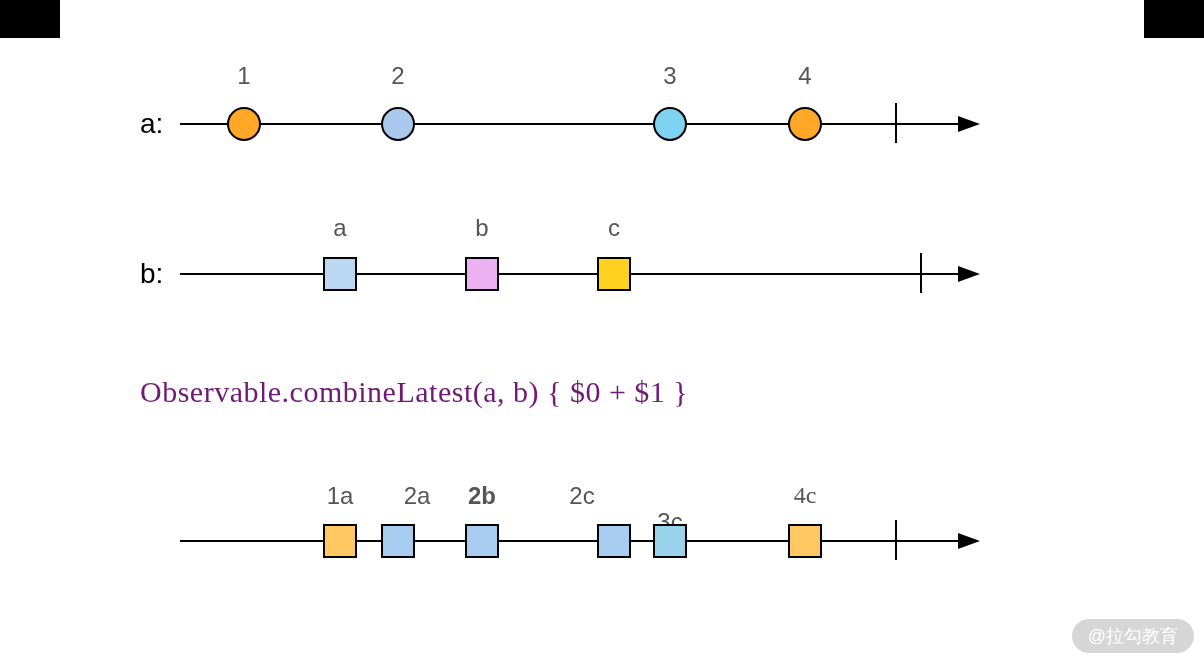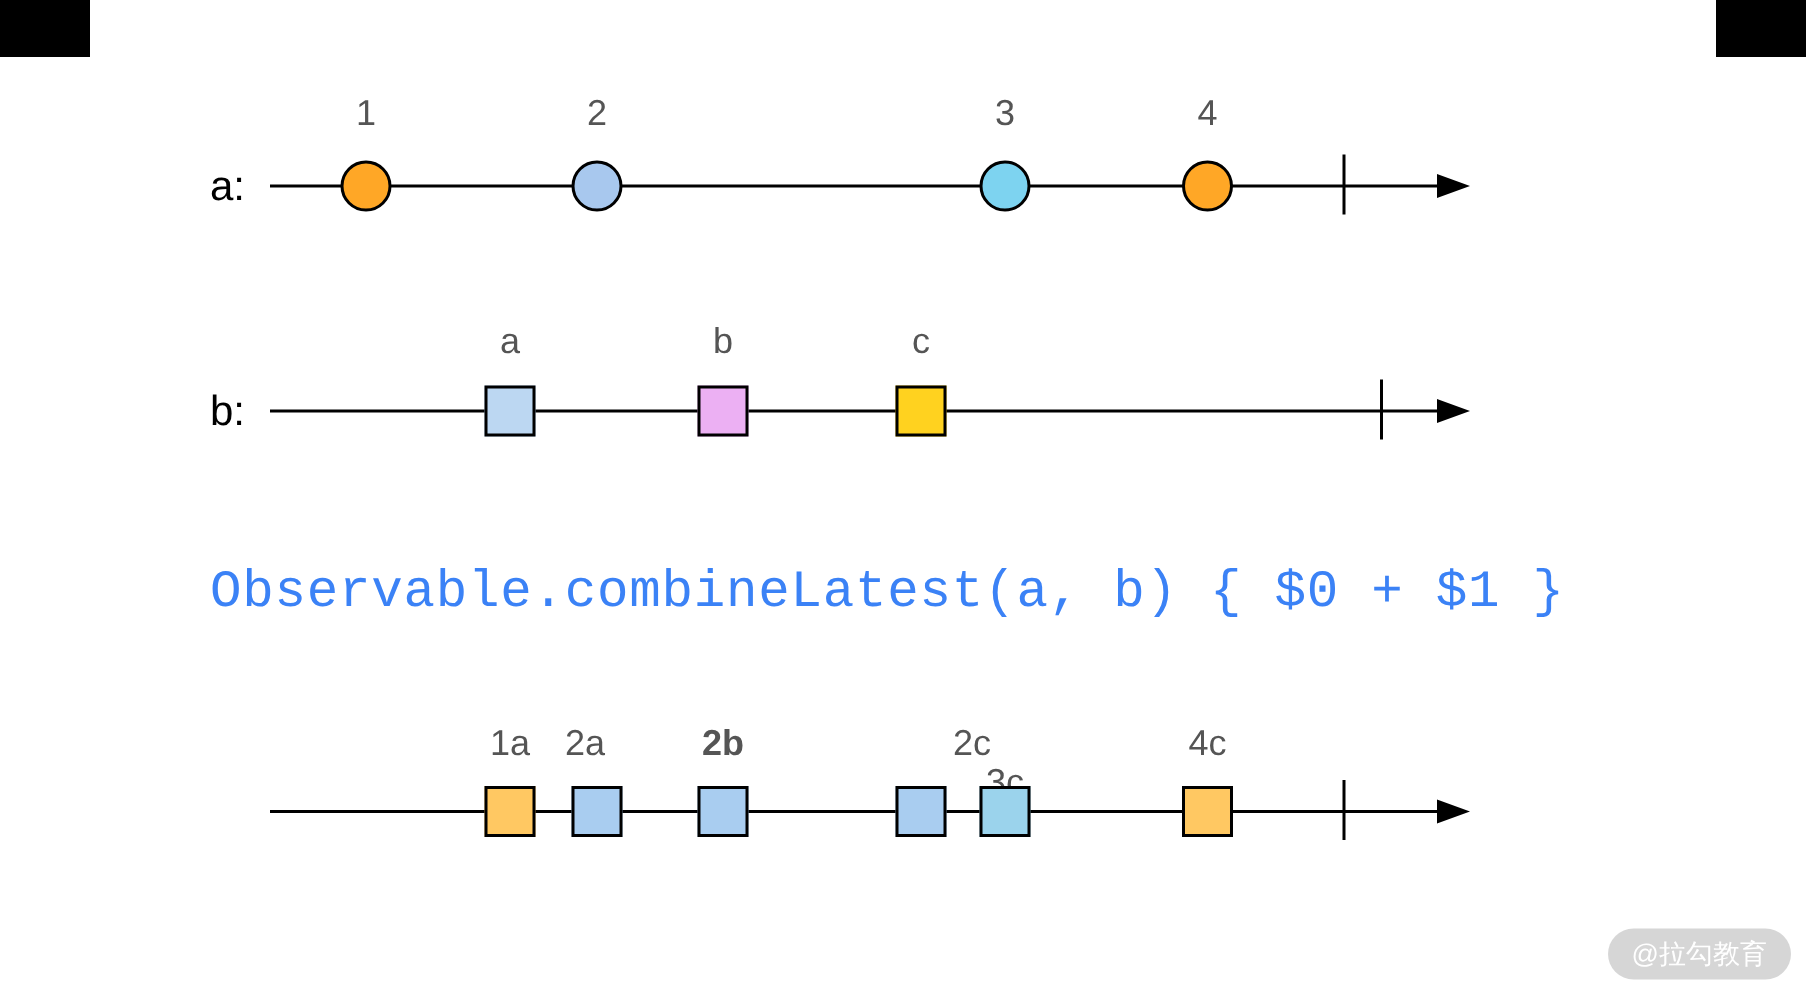--- a/index.html
+++ b/index.html
@@ -69,23 +69,23 @@
   .marble-label {
     position: absolute;
     font-size: 24px;
     color: #555;
     transform: translate(-50%, 0);
     font-weight: 300;
   }
 
   .code-line {
     position: absolute;
-    font-family: Liberation Mono, monospace;
-    font-size: 35px;
-    color: #3b82f6;
+    font-family: Liberation Serif, serif;
+    font-size: 30px;
+    color: #701a75;
     font-weight: 400;
     letter-spacing: 0.5px;
   }
 
   .watermark {
     position: absolute;
     right: 10px;
     bottom: 8px;
     background: rgba(180,180,180,0.55);
     color: #fff;
@@ -134,28 +134,28 @@
 
 <div class="code-line" style="left:140px; top:375px;">Observable.combineLatest(a, b) { $0 + $1 }</div>
 
 <div class="timeline" style="left:180px; top:540px; width:780px;"></div>
 <div class="arrowhead" style="left:958px; top:533px;"></div>
 <div class="complete-tick" style="left:895px; top:520px;"></div>
 
 <div class="marble-label" style="left:340px; top:482px;">1a</div>
 <div class="marble-square" style="left:340px; top:541px; background:#ffc862;"></div>
 
-<div class="marble-label" style="left:390px; top:482px;">2a</div>
+<div class="marble-label" style="left:417px; top:482px;">2a</div>
 <div class="marble-square" style="left:398px; top:541px; background:#a9cdf0;"></div>
 
 <div class="marble-label" style="left:482px; top:482px;font-weight:bold;">2b</div>
 <div class="marble-square" style="left:482px; top:541px; background:#a9cdf0;"></div>
 
-<div class="marble-label" style="left:648px; top:482px;">2c</div>
+<div class="marble-label" style="left:582px; top:482px;">2c</div>
 <div class="marble-square" style="left:614px; top:541px; background:#a9cdf0;"></div>
 
 <div class="marble-label" style="left:670px; top:508px;">3c</div>
 <div class="marble-square" style="left:670px; top:541px; background:#9bd3ec;"></div>
 
-<div class="marble-label" style="left:805px; top:482px;">4c</div>
+<div class="marble-label" style="left:805px; top:482px;font-family:Liberation Serif, serif;">4c</div>
 <div class="marble-square" style="left:805px; top:541px; background:#ffc862;"></div>
 
 <div class="watermark">@拉勾教育</div>
 
 </body></html>

